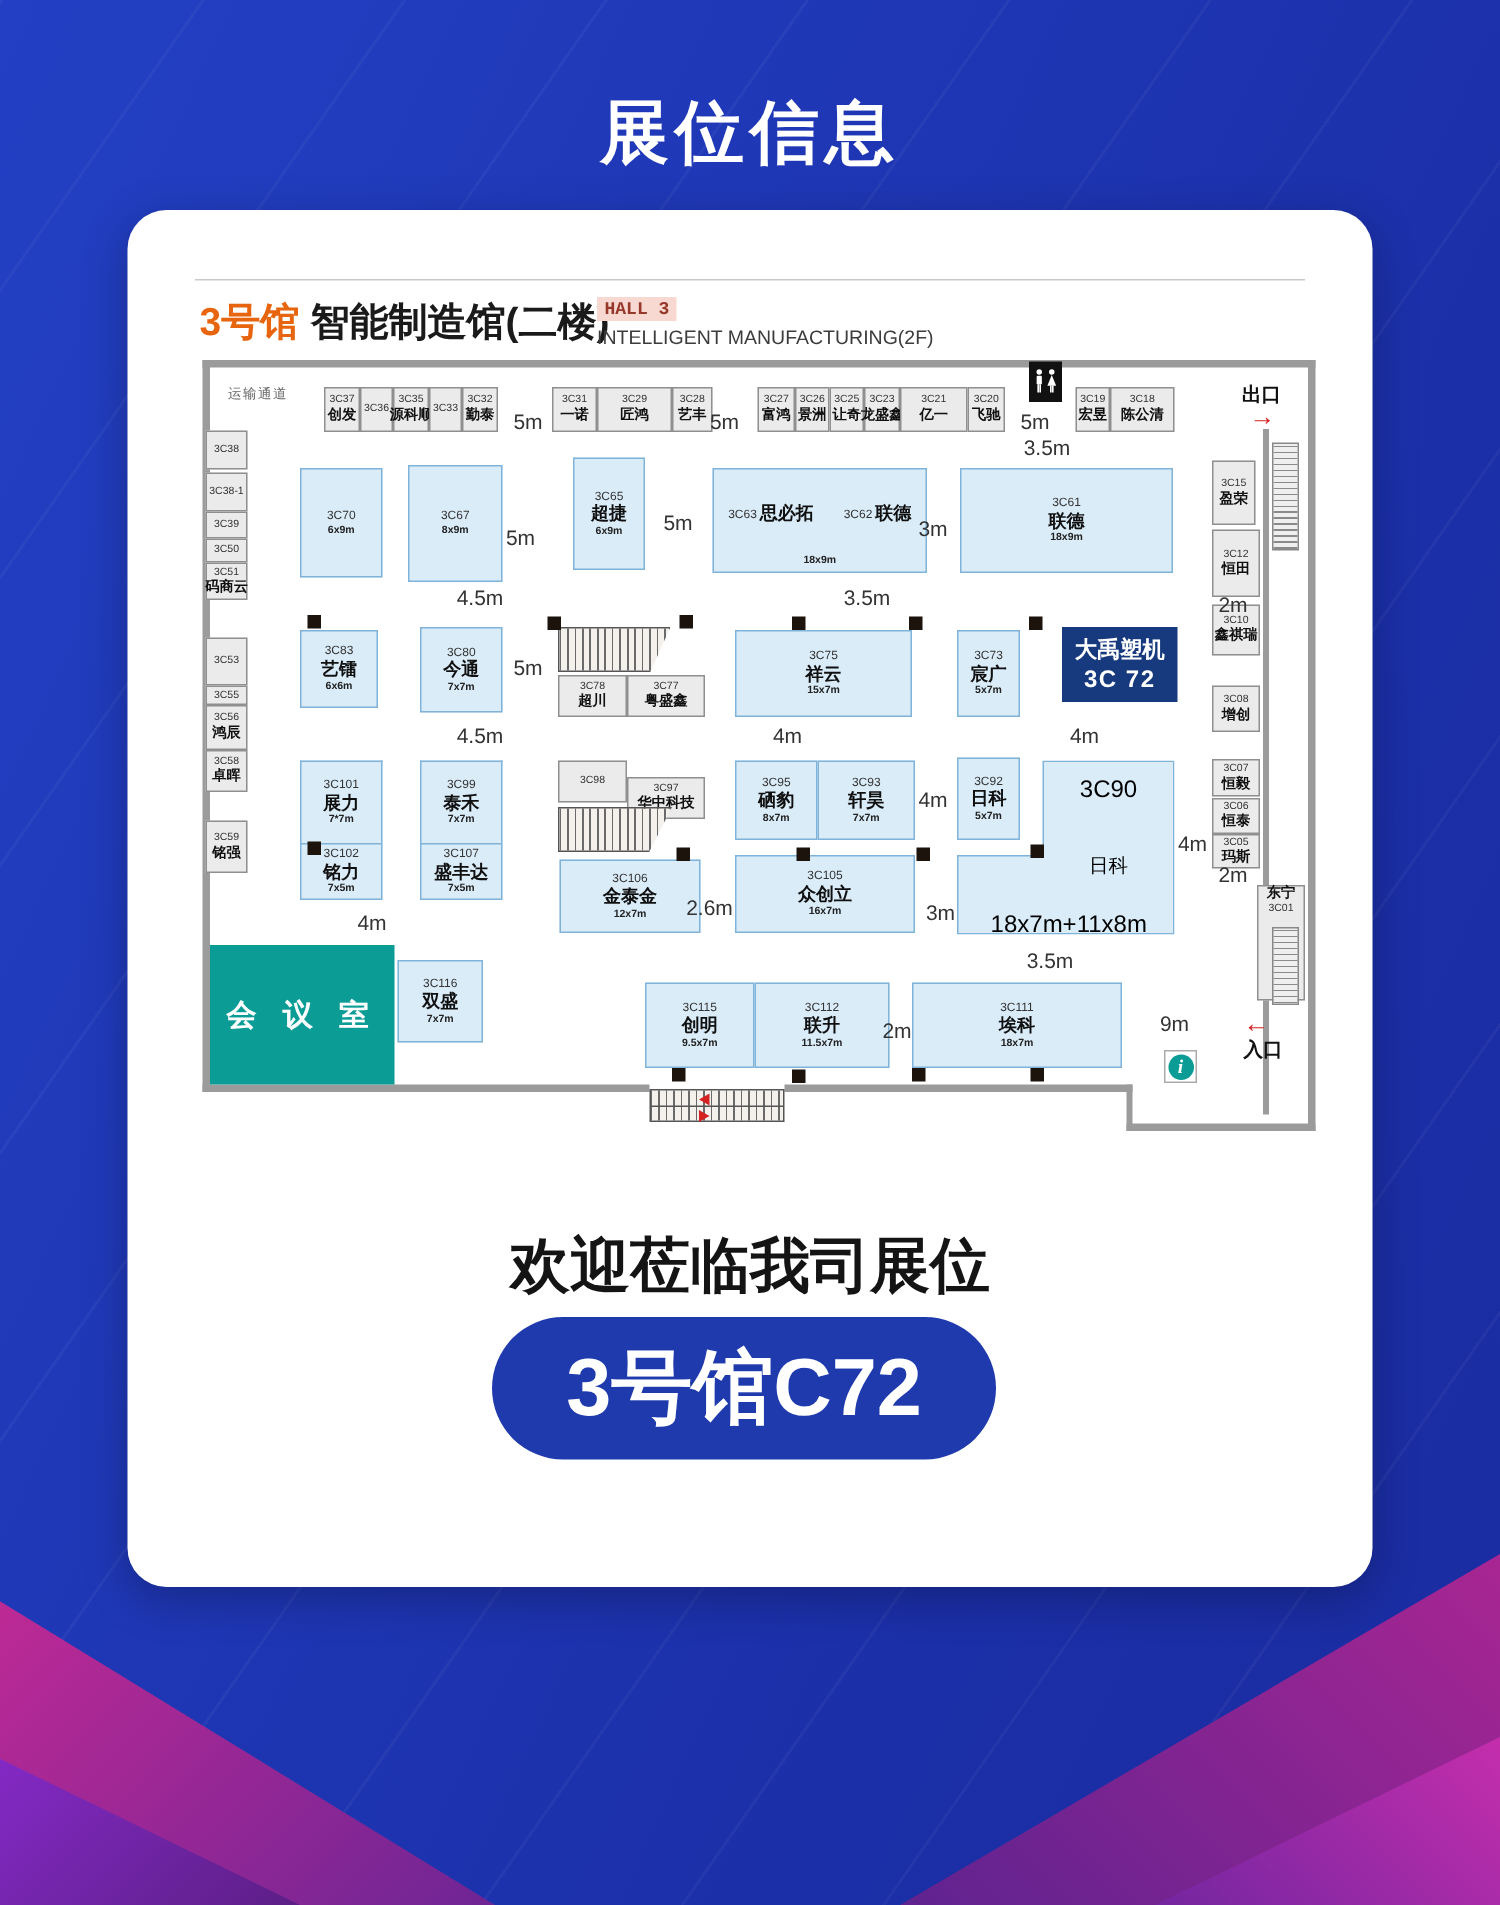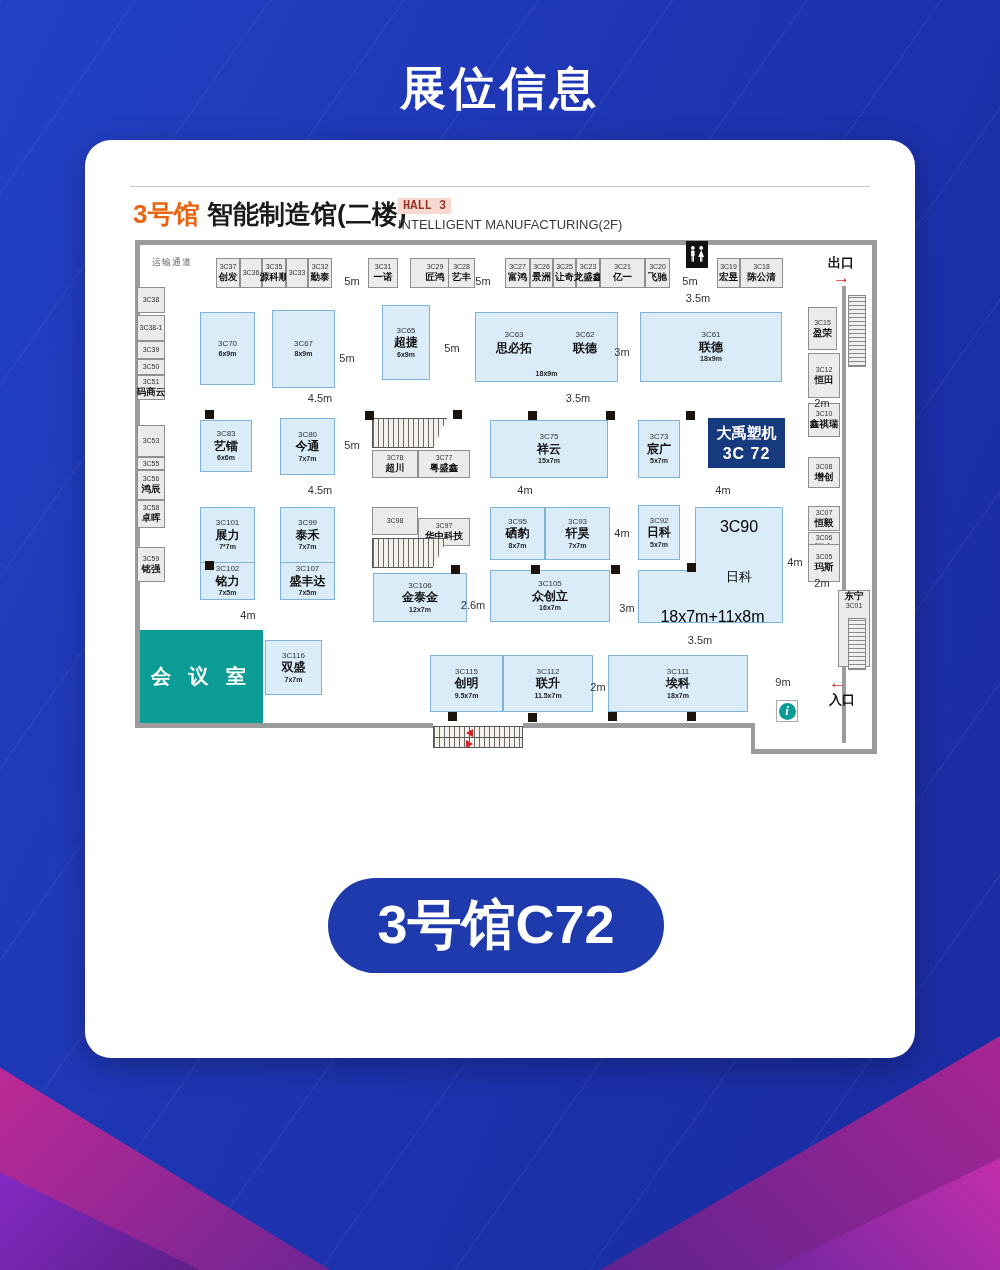--- a/index.html
+++ b/index.html
@@ -38,30 +38,30 @@
   .b { position:absolute; display:flex; flex-direction:column; align-items:center;
        justify-content:center; gap:1px; text-align:center; line-height:1.1; }
   .blue { background:#daecf8; border:1px solid #7fb3d9; }
   .gray { background:#ebebeb; border:1px solid #8f8f8f; }
   .b .c { font-size:8px; color:#333; white-space:nowrap; }
   .b .n { font-size:12px; font-weight:bold; color:#101010; white-space:nowrap; }
   .b .d { font-size:7px; font-weight:bold; color:#222; white-space:nowrap; }
   .s .c { font-size:7px; }
   .s .n { font-size:9.5px; }
   .duo { flex-direction:row; justify-content:space-around; padding-bottom:8px; }
-  .stack { display:flex; flex-direction:column; align-items:center; gap:2px; }
+  .stack { display:flex; flex-direction:row; align-items:center; gap:2px; }
   .dimsabs { position:absolute; bottom:3px; left:0; width:100%; text-align:center;
              font-size:7px; font-weight:bold; color:#222; }
   .hl { position:absolute; background:#173a7e; color:#fff; display:flex; flex-direction:column;
         align-items:center; justify-content:center; gap:2px; }
   .hl .hn { font-size:15px; font-weight:bold; }
   .hl .hc { font-size:16px; font-weight:bold; letter-spacing:1px; }
   .meeting { position:absolute; background:#0b9c96; color:#fff; display:flex;
              align-items:center; justify-content:center; font-size:20px; font-weight:bold; letter-spacing:6px; }
-  .m { position:absolute; font-size:11px; color:#333; transform:translate(-50%,-50%); white-space:nowrap; }
+  .m { position:absolute; font-size:14px; color:#333; transform:translate(-50%,-50%); white-space:nowrap; }
   .p { position:absolute; width:9px; height:9px; background:#1b130c; }
   .hatchH { position:absolute; background:repeating-linear-gradient(90deg,#6a6a6a 0 1px,#f4f1ec 1px 5px);
             border:1px solid #555; }
   .hatchV { position:absolute; background:repeating-linear-gradient(0deg,#8a8a8a 0 1px,#efefef 1px 4px);
             border:1px solid #888; }
   .st1 { clip-path:polygon(0 0,100% 0,82% 100%,0 100%); }
   .st2 { clip-path:polygon(0 0,100% 0,80% 100%,0 100%); }
   .escmid { position:absolute; left:0; top:50%; width:100%; height:1px; background:#555; }
   .tri { position:absolute; width:0; height:0; border-top:4px solid transparent; border-bottom:4px solid transparent; }
   .tri-l { border-right:7px solid #d42222; }
@@ -144,21 +144,21 @@
         <span class="c">3C33</span>
       </div>
     <div class="b gray s" style="left:173px;top:18px;width:24px;height:30px">
         <span class="c">3C32</span>
         <span class="n">勤泰</span>
       </div>
     <div class="b gray s" style="left:233px;top:18px;width:30px;height:30px">
         <span class="c">3C31</span>
         <span class="n">一诺</span>
       </div>
-    <div class="b gray s" style="left:275px;top:18px;width:50px;height:30px">
+    <div class="b gray s" style="left:263px;top:18px;width:50px;height:30px">
         <span class="c">3C29</span>
         <span class="n">匠鸿</span>
       </div>
     <div class="b gray s" style="left:313px;top:18px;width:27px;height:30px">
         <span class="c">3C28</span>
         <span class="n">艺丰</span>
       </div>
     <div class="b gray s" style="left:370px;top:18px;width:25px;height:30px">
         <span class="c">3C27</span>
         <span class="n">富鸿</span>
@@ -244,21 +244,21 @@
         <span class="n">增创</span>
       </div>
     <div class="b gray s" style="left:673px;top:266px;width:32px;height:25px">
         <span class="c">3C07</span>
         <span class="n">恒毅</span>
       </div>
     <div class="b gray s" style="left:673px;top:292px;width:32px;height:24px">
         <span class="c">3C06</span>
         <span class="n">恒泰</span>
       </div>
-    <div class="b gray s" style="left:673px;top:304px;width:32px;height:38px">
+    <div class="b gray s" style="left:673px;top:316px;width:32px;height:23px">
         <span class="c">3C05</span>
         <span class="n">玛斯</span>
       </div>
     <div class="b gray s" style="left:703px;top:350px;width:32px;height:77px;justify-content:flex-start">
         <span class="n">东宁</span>
         <span class="c">3C01</span>
       </div>
 
     <div class="hatchV" style="left:713px;top:55px;width:18px;height:72px"></div>
     <div class="hatchV" style="left:713px;top:378px;width:18px;height:52px"></div>
@@ -457,16 +457,17 @@
     <span class="m" style="left:660px;top:322px">4m</span>
     <span class="m" style="left:113px;top:375px">4m</span>
     <span class="m" style="left:338px;top:365px">2.6m</span>
     <span class="m" style="left:492px;top:368px">3m</span>
     <span class="m" style="left:565px;top:400px">3.5m</span>
     <span class="m" style="left:463px;top:447px">2m</span>
     <span class="m" style="left:648px;top:442px">9m</span>
     <span class="m" style="left:687px;top:343px">2m</span>
   </div>
 
+  <div class="welcome">欢迎莅临我司展位</div>
   <div class="pill">
       <span>3号馆C72</span>
     </div>
 </div>
 
 </body></html>

